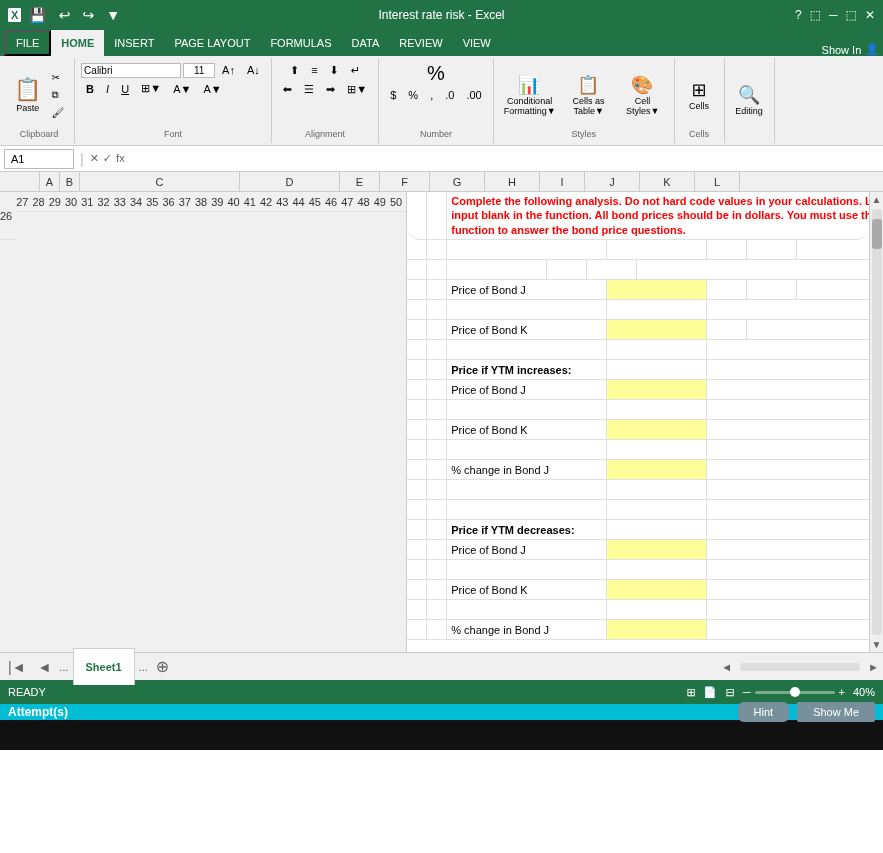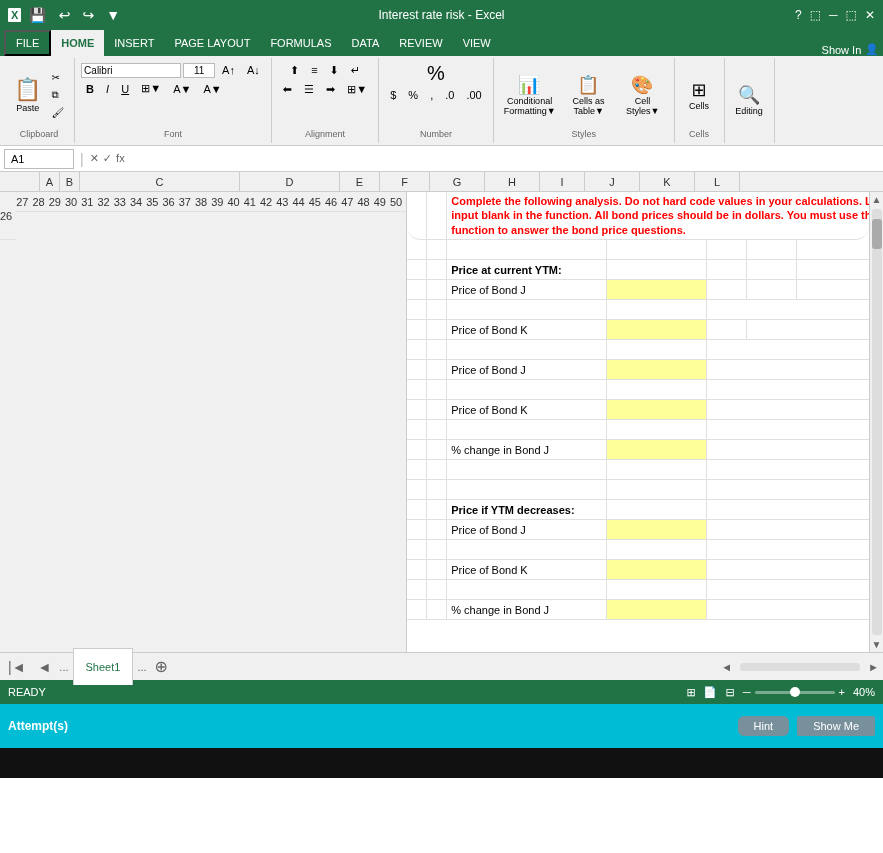--- a/index.html
+++ b/index.html
@@ -208,21 +208,21 @@
     }
     .sheet-tab-nav { font-size: 14px; cursor: pointer; color: #666; padding: 0 4px; }
     .sheet-tab {
       background: white;
       border: 1px solid #ccc;
       border-bottom: none;
       padding: 12px 12px;
       font-size: 11px;
       cursor: pointer;
       color: #217346;
-      font-weight: normal;
+      font-weight: bold;
     }
     .sheet-tab-dots { font-size: 11px; cursor: pointer; color: #666; }
     .sheet-tab-add { font-size: 16px; cursor: pointer; color: #666; padding: 0 4px; }
     .sheet-nav-right { margin-left: auto; display: flex; gap: 8px; align-items: center; }
 
     
     .status-bar {
       height: 24px;
       background: #217346;
       display: flex;
@@ -233,21 +233,21 @@
       justify-content: space-between;
     }
     .status-left { display: flex; gap: 16px; align-items: center; }
     .status-right { display: flex; gap: 8px; align-items: center; }
     .zoom-control { display: flex; align-items: center; gap: 4px; }
     .zoom-track { width: 80px; height: 3px; background: rgba(255,255,255,0.4); border-radius: 2px; position: relative; }
     .zoom-thumb { position: absolute; top: -4px; left: 50%; width: 10px; height: 10px; background: white; border-radius: 50%; transform: translateX(-50%); }
 
     
     .attempt-bar {
-      height: 44px;
+      height: 16px;
       background: #00bcd4;
       display: flex;
       align-items: center;
       padding: 0 8px;
       justify-content: space-between;
     }
     .attempt-label { color: white; font-size: 12px; font-weight: bold; }
     .attempt-btns { display: flex; gap: 8px; }
     .hint-btn {
       background: #78909c;
@@ -507,21 +507,20 @@
       <div class="cell w-b"></div>
       <div class="cell w-c"></div>
       <div class="cell w-d"></div>
       <div class="cell w-e"></div>
       <div class="cell w-f"></div>
     </div>
 
     <div class="grid-row">
       <div class="cell w-a"></div>
       <div class="cell w-b"></div>
-      <div class="cell w-c bold-text">Price at current YTM:</div>
       <div class="cell w-d"></div>
       <div class="cell w-e"></div>
       <div class="cell w-f"></div>
     </div>
 
     <div class="grid-row">
       <div class="cell w-a"></div>
       <div class="cell w-b"></div>
       <div class="cell w-c">    Price of Bond J</div>
       <div class="cell w-d yellow-bg"></div>
@@ -544,20 +543,26 @@
       <div class="cell w-e"></div>
     </div>
 
     <div class="grid-row">
       <div class="cell w-a"></div>
       <div class="cell w-b"></div>
       <div class="cell w-c"></div>
       <div class="cell w-d"></div>
     </div>
 
+    <div class="grid-row">
+      <div class="cell w-a"></div>
+      <div class="cell w-b"></div>
+      <div class="cell w-c bold-text">Price if YTM increases:</div>
+      <div class="cell w-d"></div>
+    </div>
 
     <div class="grid-row">
       <div class="cell w-a"></div>
       <div class="cell w-b"></div>
       <div class="cell w-c">    Price of Bond J</div>
       <div class="cell w-d yellow-bg"></div>
     </div>
 
     <div class="grid-row">
       <div class="cell w-a"></div>

